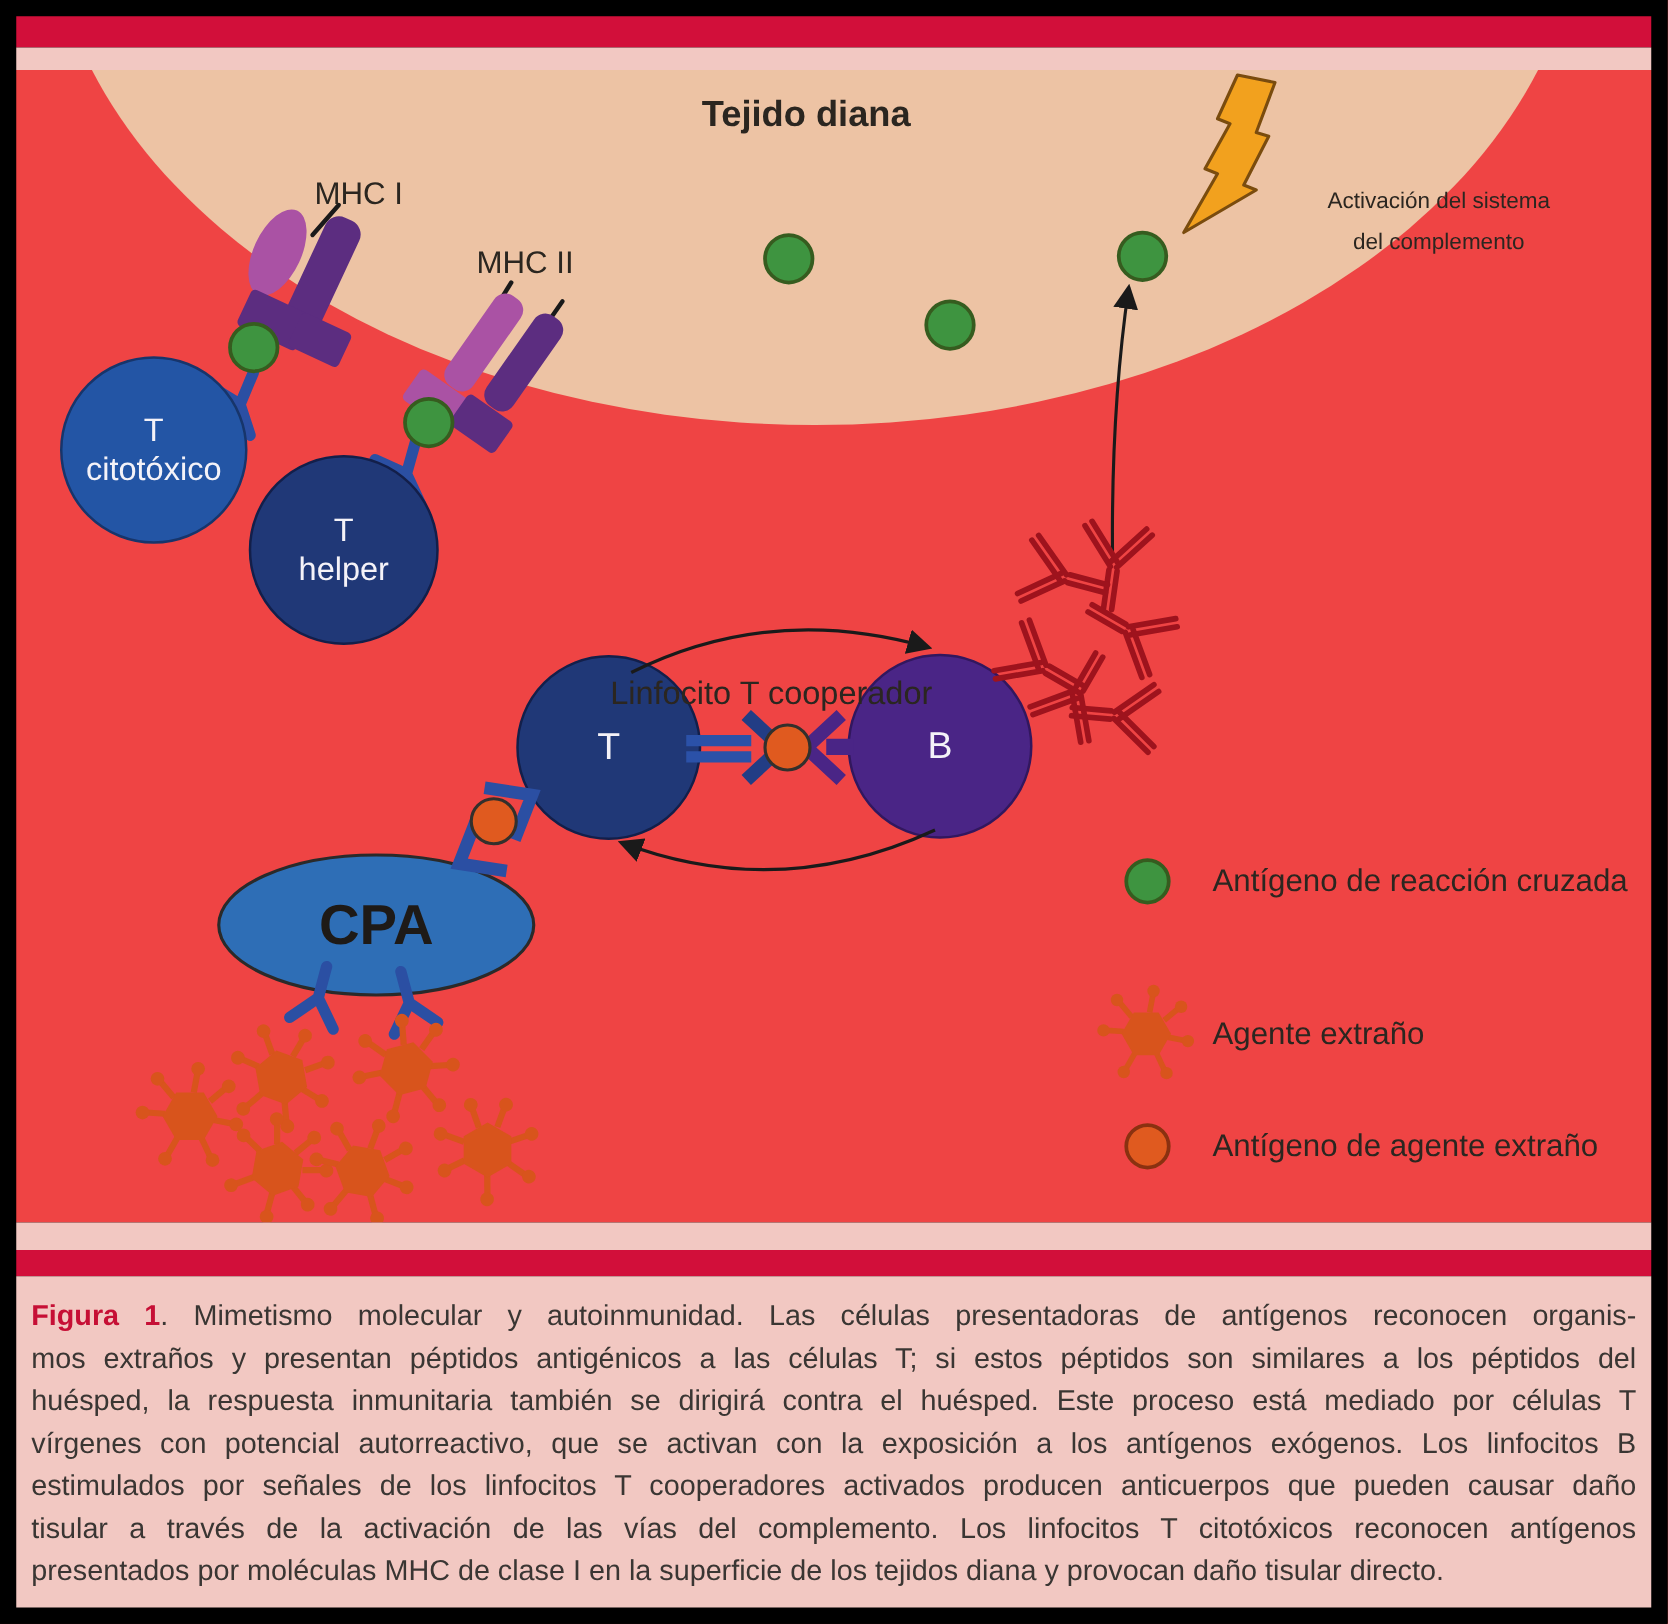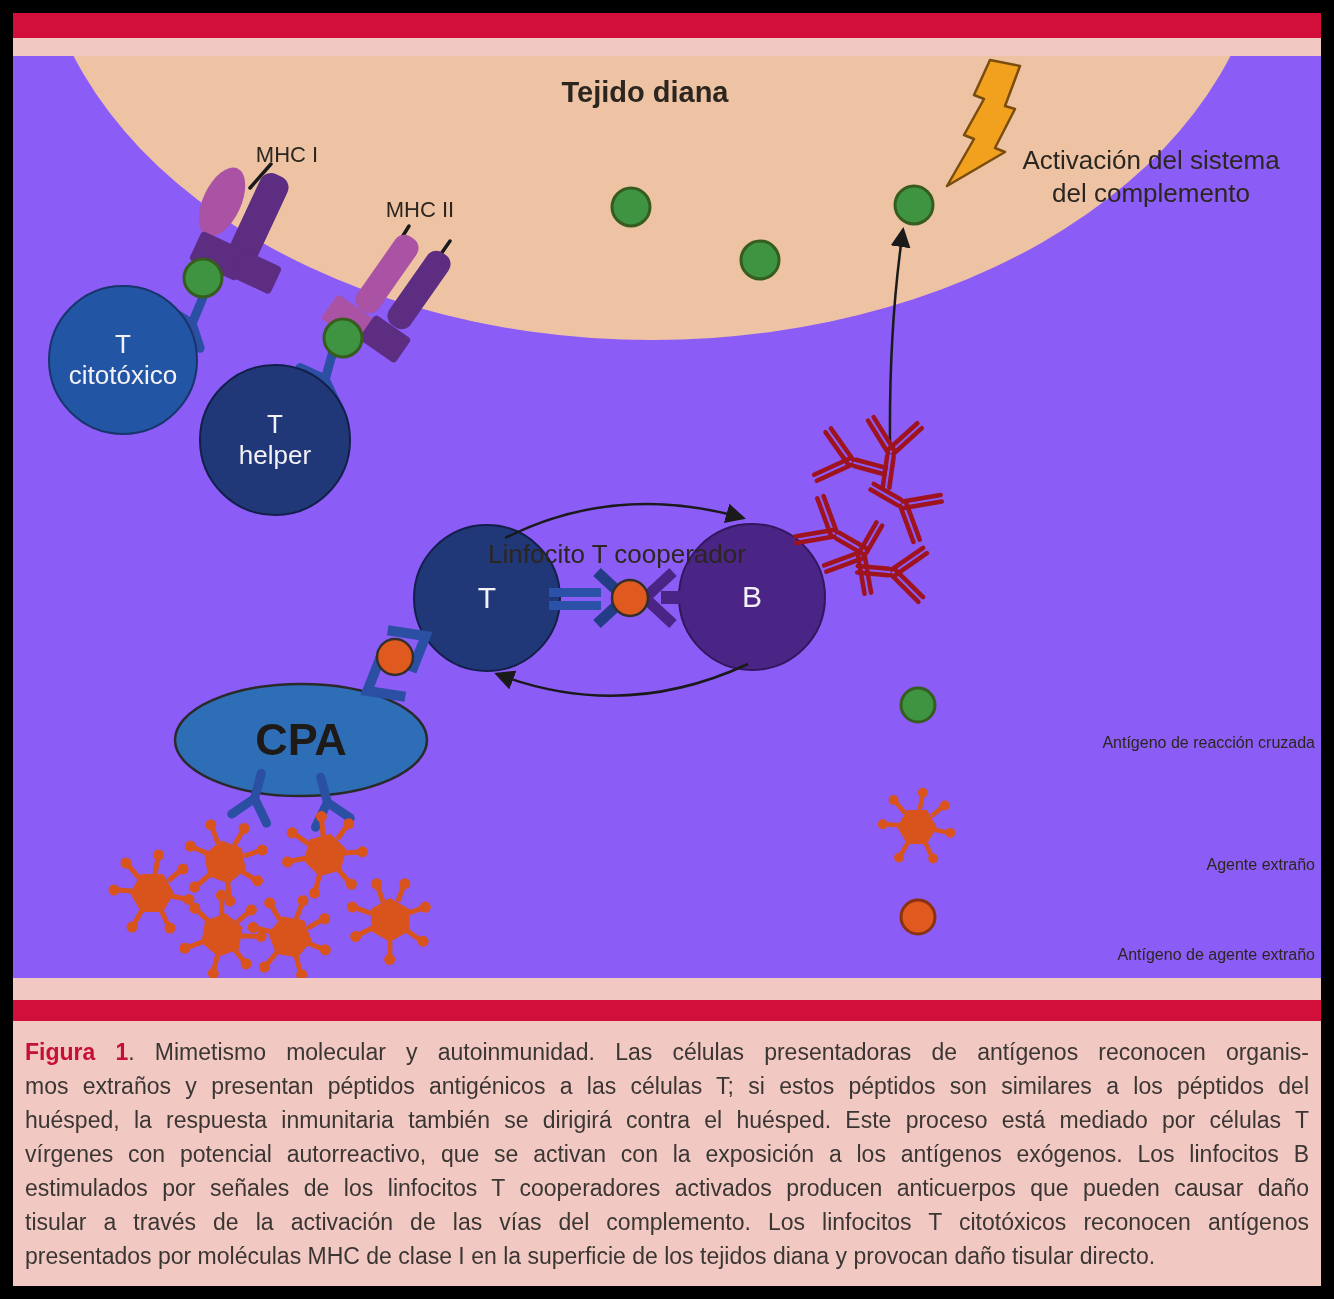--- a/index.html
+++ b/index.html
@@ -1,32 +1,32 @@
 <!DOCTYPE html>
 <html><head>
 <meta charset="utf-8">
 <style>
   html,body{margin:0;padding:0;background:#000;}
   .frame{position:relative;width:1334px;height:1299px;background:#000;overflow:hidden;
          font-family:"Liberation Sans",sans-serif;}
   .band{position:absolute;left:13px;width:1308px;}
   .bar-red{background:#d20f3a;}
   .strip-pink{background:#f2c8c2;}
-  .diagram{position:absolute;left:13px;top:56px;width:1308px;height:922px;background:#8b5cf6;overflow:hidden;}
+  .diagram{position:absolute;left:13px;top:56px;width:1308px;height:922px;background:#ef4444;overflow:hidden;}
   .diagram svg{position:absolute;left:0;top:0;}
   .lbl{position:absolute;color:#2b2620;text-align:center;}
   .lbl.white{color:#f4f2f8;}
   .tissue-t{font-size:29px;font-weight:bold;line-height:34px;}
-  .mhc-t{font-size:22px;line-height:30px;}
-  .comp-t{font-size:26px;line-height:33px;}
+  .mhc-t{font-size:25px;line-height:30px;}
+  .comp-t{font-size:18px;line-height:33px;}
   .cell-t{font-size:26px;line-height:31px;}
   .big-t{font-size:30px;line-height:38px;}
   .cpa-t{font-size:45px;font-weight:bold;line-height:40px;color:#1e1a17;}
   .arc-t{font-size:26px;line-height:30px;margin-top:29px;}
-  .leg-t{font-size:16px;line-height:30px;text-align:right;margin-top:38px;}
+  .leg-t{font-size:25px;line-height:30px;text-align:left;}
   .caption{position:absolute;left:13px;top:1021px;width:1308px;height:265px;background:#f2c8c2;
            padding:14px 12px 0 12px;box-sizing:border-box;}
   .cap-line{font-size:23px;line-height:34px;color:#3a3633;white-space:nowrap;overflow:hidden;
             text-align:justify;text-align-last:justify;}
   .cap-line.last{text-align-last:left;}
   .cap-title{color:#c60f35;font-weight:bold;}
 </style>
 </head>
 <body>
 

